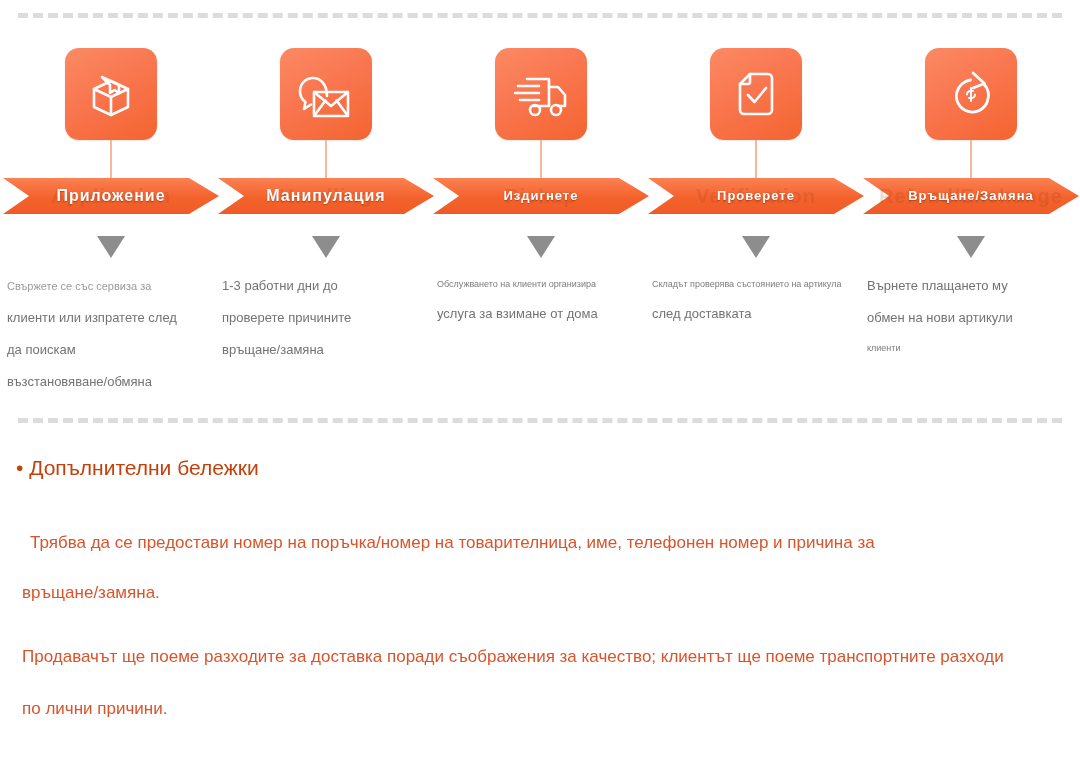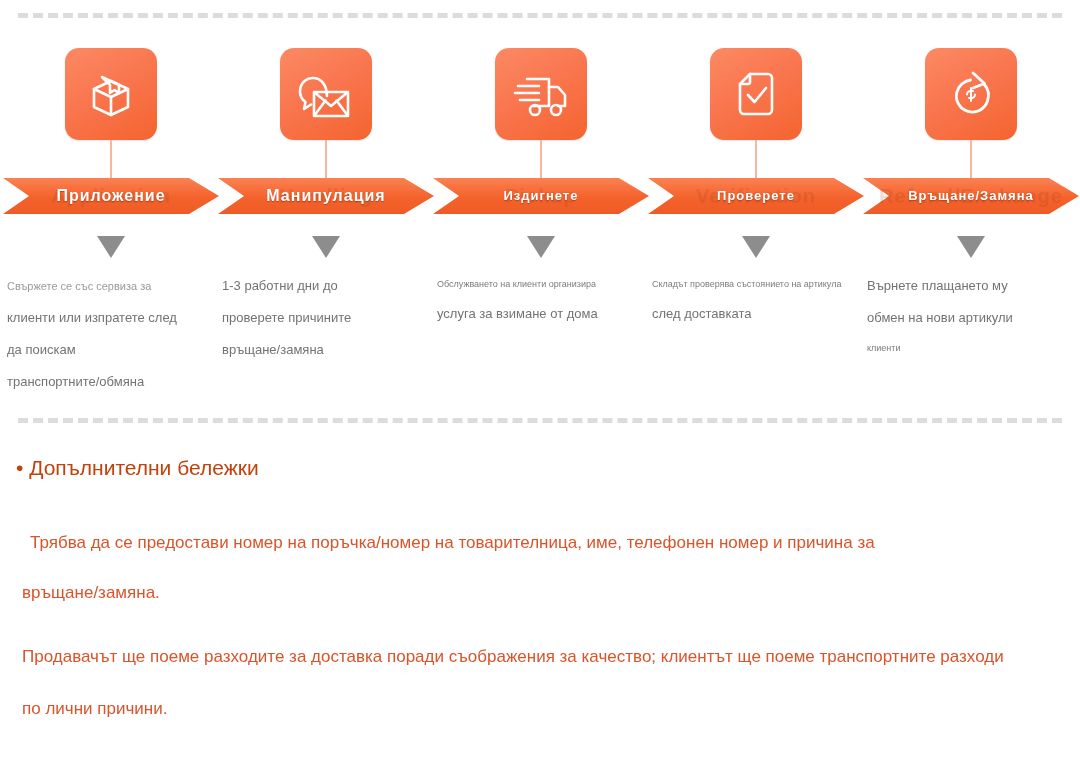--- a/index.html
+++ b/index.html
@@ -205,21 +205,21 @@
     <div class="banner"></div>
     <div class="banner-ghost">Application</div>
     <div class="banner-ghost">
         <span class="banner-label">Приложение</span>
       </div>
     <div class="tri"></div>
     <div class="desc">
       <span class="line faint" style="font-size:11px">Свържете се със сервиза за</span>
       <span class="line">клиенти или изпратете след</span>
       <span class="line">да поискам</span>
-      <span class="line">транспортните/обмяна</span>
+      <span class="line">възстановяване/обмяна</span>
     </div>
   </div>
 
   <div class="col col1">
     <div class="tile">
       <svg width="58" height="56" viewBox="0 0 58 56" fill="none" stroke="#ffffff" stroke-width="2.6" stroke-linejoin="round" stroke-linecap="round">
         <path d="M30 30 C30 19 24 12 16 12 C8.5 12 3 18 3 25.5 C3 30 5 33.5 8.5 36 L7 43 L14 38.5"></path>
         <rect x="17" y="26" width="34" height="24" rx="1.5"></rect>
         <path d="M17 26 L34 40 L51 26"></path>
         <path d="M17 50 L28.5 34.5 M51 50 L39.5 34.5"></path>

